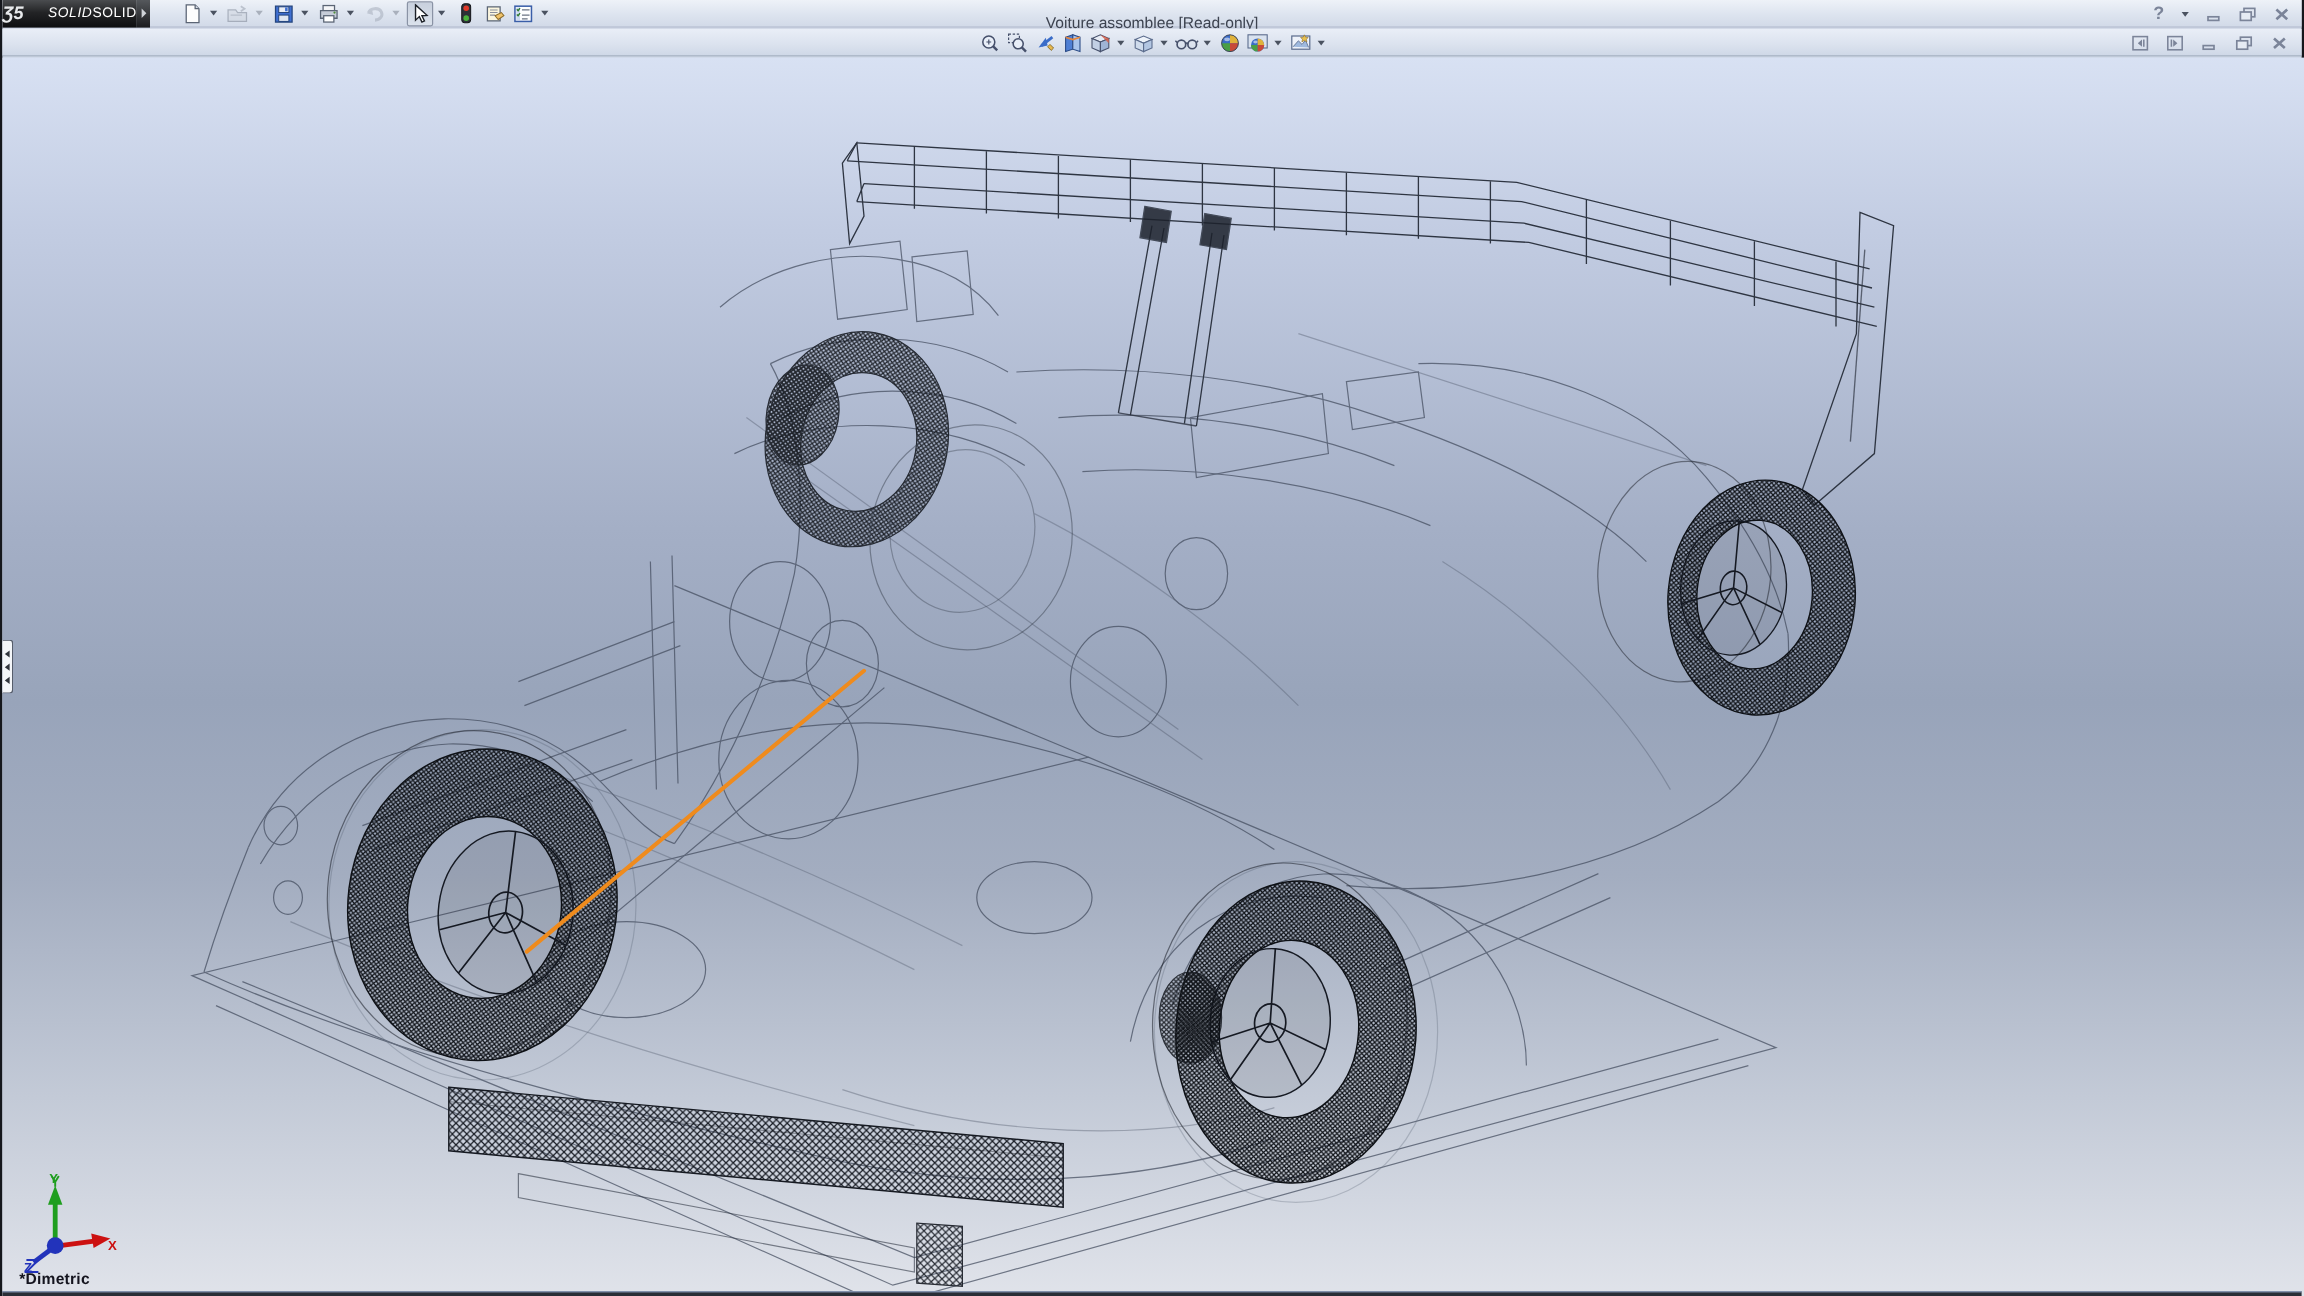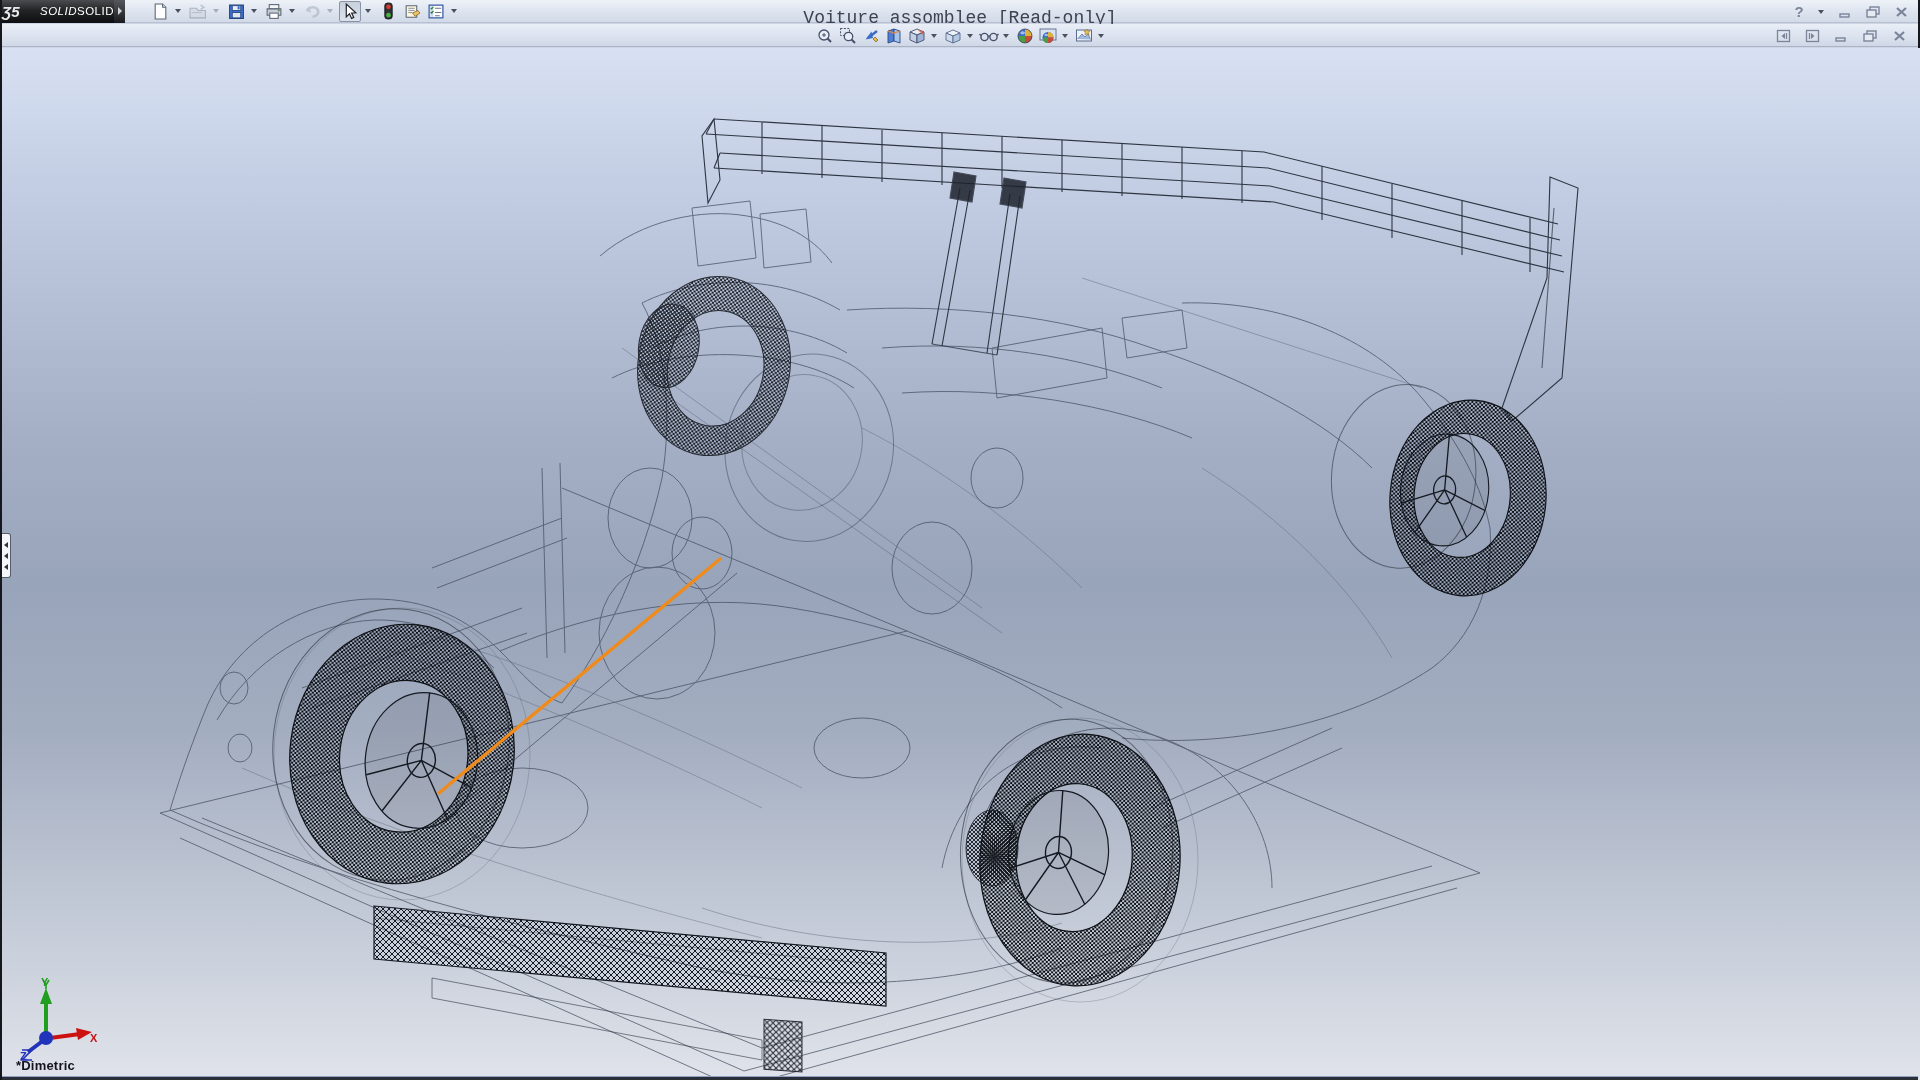--- a/index.html
+++ b/index.html
@@ -33,21 +33,21 @@
     border:1px solid #8a93a5; }
   .tbtn.disabled { opacity:.45; }
   .drop { width:9px; height:21px; display:flex; align-items:center;
     justify-content:center; margin-right:3px; }
   .drop .tri { width:0; height:0; border-top:4px solid #4a5260;
     border-left:3.5px solid transparent; border-right:3.5px solid transparent; }
   .drop.disabled .tri { border-top-color:#a9b0bc; }
 
   .title-text { position:absolute; left:0; right:0; top:0; height:36px;
     display:flex; align-items:center; justify-content:center;
-    font-size:18px; color:#3d4350; pointer-events:none;font-family:Liberation Mono, monospace; }
+    font-size:13px; color:#3d4350; pointer-events:none; }
 
   .win-controls { position:absolute; right:6px; top:0; height:23px;
     display:flex; align-items:center; gap:6px; }
   .wbtn { width:22px; height:19px; display:flex; align-items:center;
     justify-content:center; color:#79839a; }
   .help-q { font-size:15px; font-weight:bold; color:#7b8499; }
 
   
   .viewbar { position:absolute; left:0; top:24px; width:100%; height:23px;
     background:linear-gradient(180deg,#e9eef7 0%,#dbe2ee 60%,#cfd8e7 100%);

